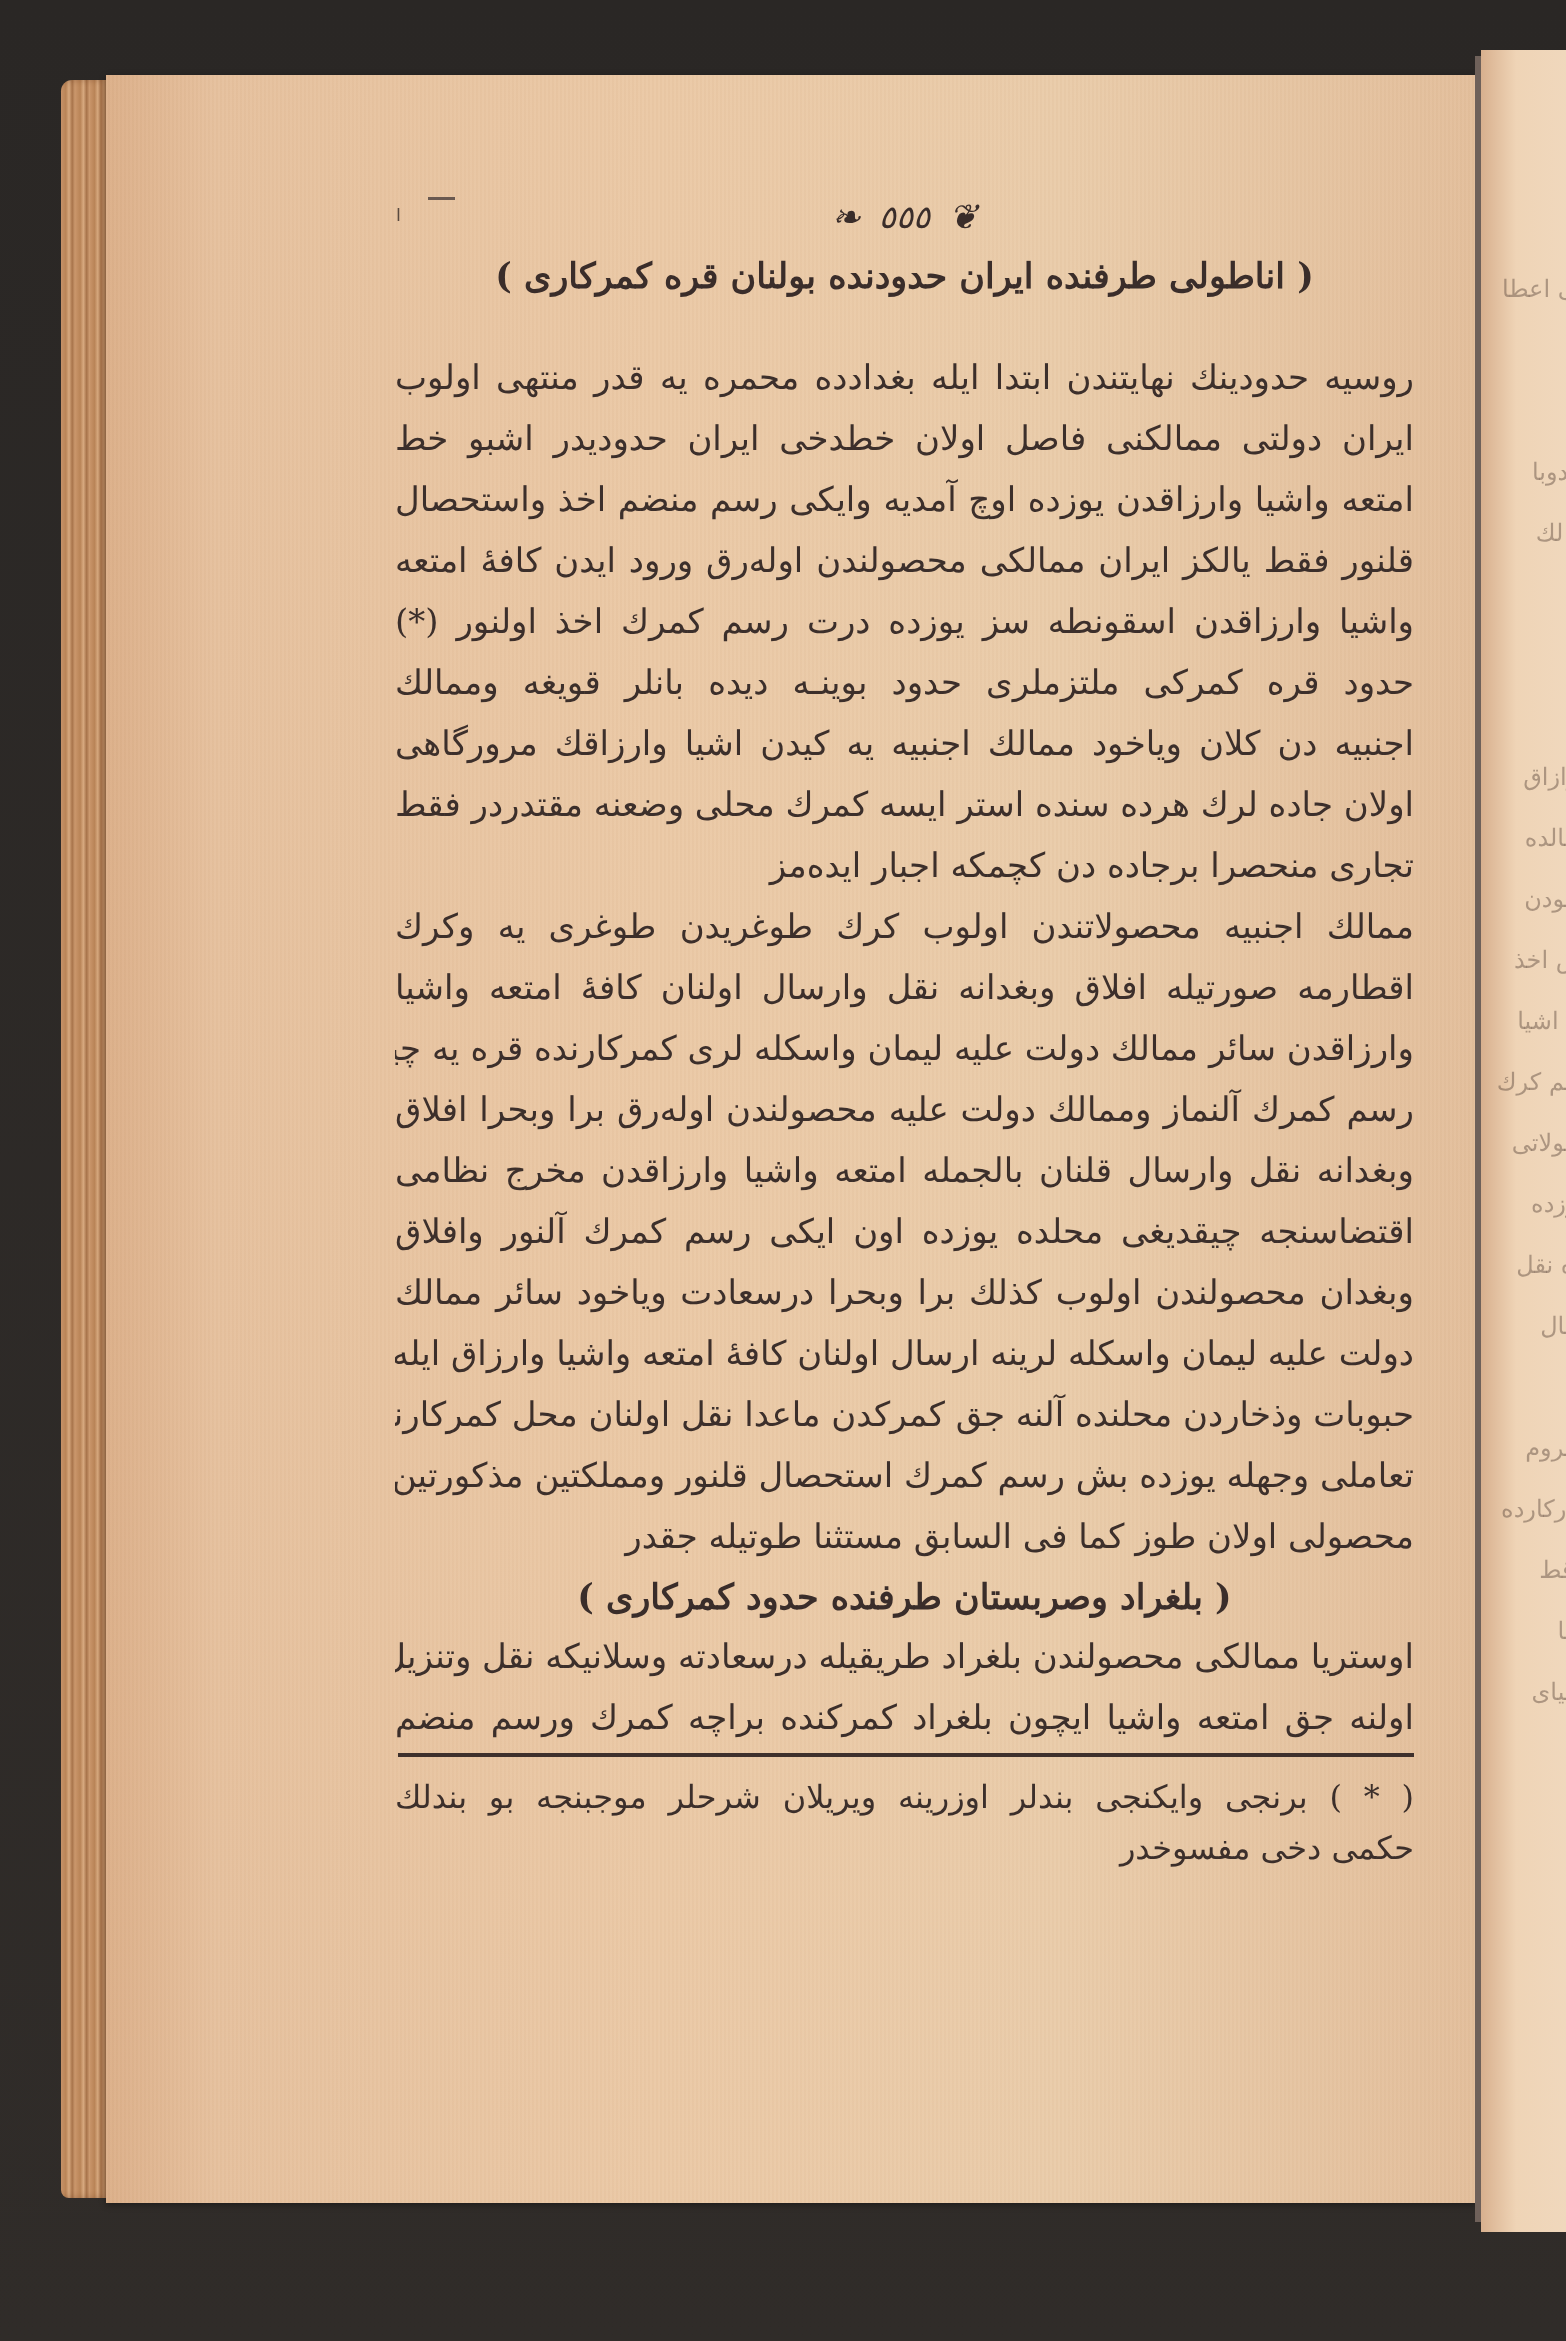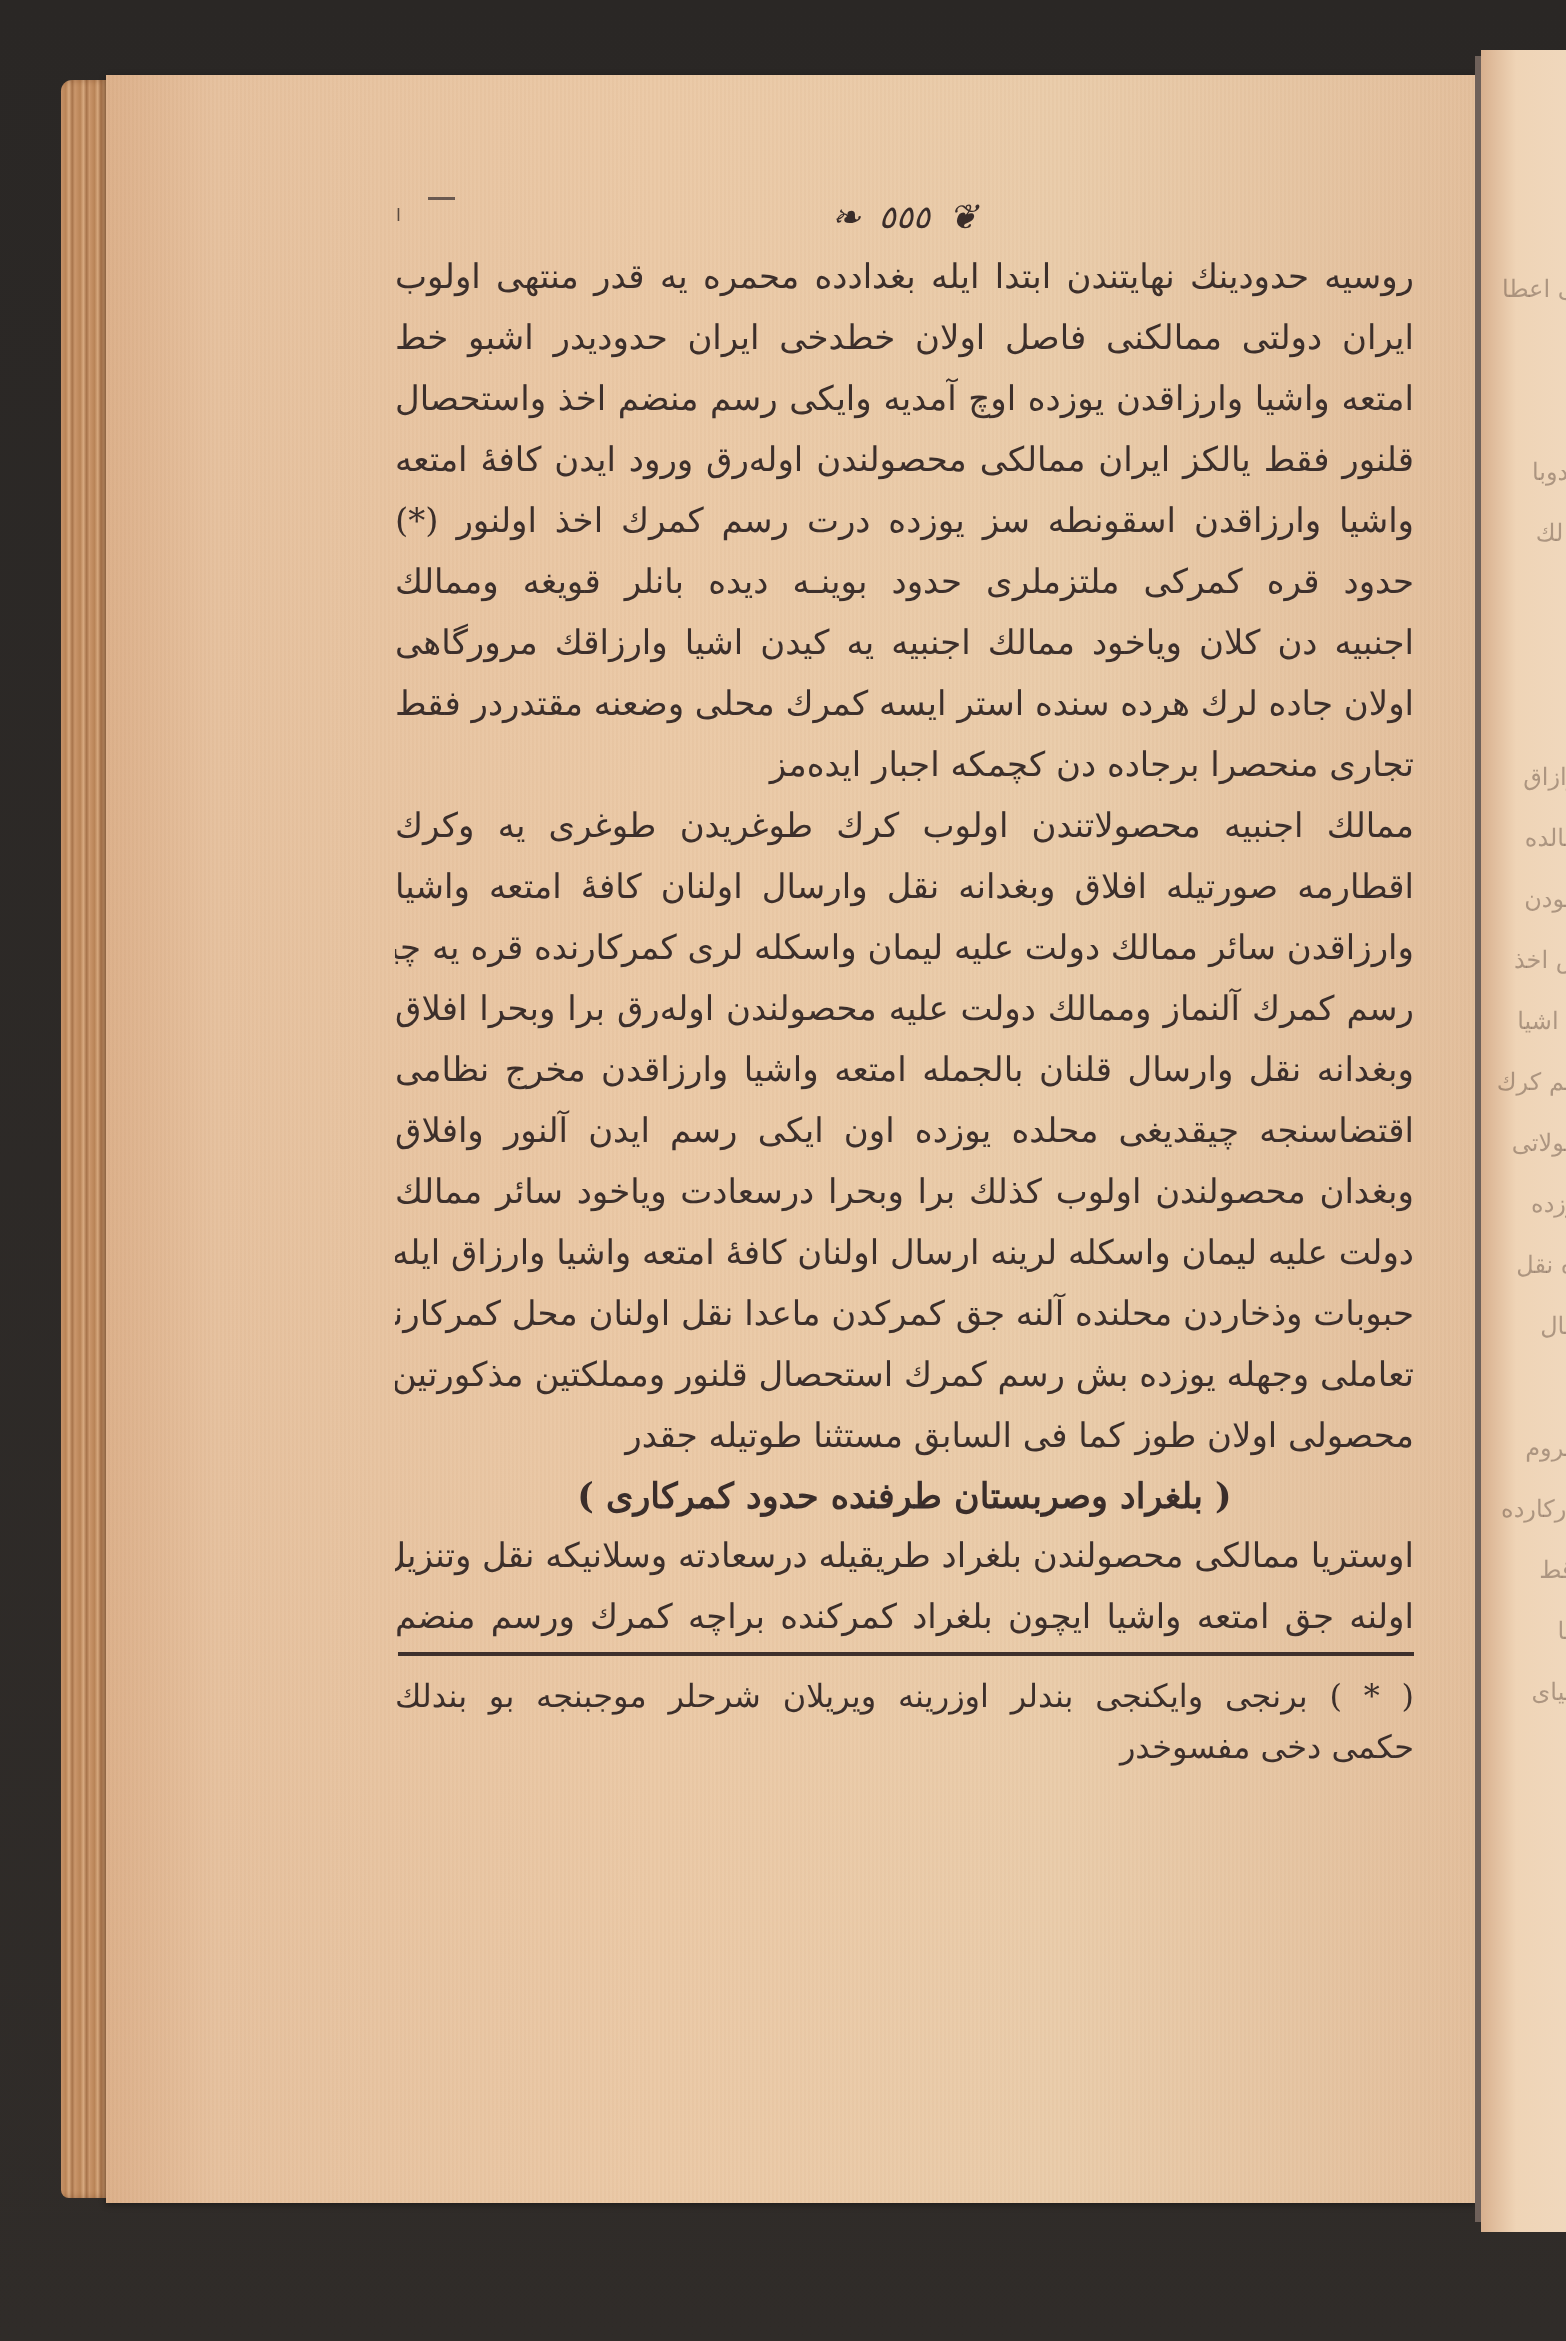--- a/index.html
+++ b/index.html
@@ -204,39 +204,40 @@
 <div class="margin-mark">ا</div>
 <div class="margin-dash"></div>
 
 <div class="content">
   <div class="page-number">
     <span class="orn">❧</span>
     <span class="num">٥٥٥</span>
     <span class="orn">❦</span>
   </div>
 
+  <div class="heading main">( اناطولى طرفنده ايران حدودنده بولنان قره كمركارى )</div>
   <div>
     <div class="para-line">روسيه حدودينك نهايتندن ابتدا ايله بغدادده محمره يه قدر منتهى اولوب</div>
     <div class="para-line">ايران دولتى ممالكنى فاصل اولان خطدخى ايران حدوديدر اشبو خط</div>
     <div class="para-line">امتعه واشيا وارزاقدن يوزده اوچ آمديه وايكى رسم منضم اخذ واستحصال</div>
     <div class="para-line">قلنور فقط يالكز ايران ممالكى محصولندن اولەرق ورود ايدن كافهٔ امتعه</div>
     <div class="para-line">واشيا وارزاقدن اسقونطه سز يوزده درت رسم كمرك اخذ اولنور (*)</div>
     <div class="para-line">حدود قره كمركى ملتزملرى حدود بوينـه ديده بانلر قويغه وممالك</div>
     <div class="para-line">اجنبيه دن كلان وياخود ممالك اجنبيه يه كيدن اشيا وارزاقك مرورگاهى</div>
     <div class="para-line">اولان جاده لرك هرده سنده استر ايسه كمرك محلى وضعنه مقتدردر فقط</div>
     <div class="para-line last">تجارى منحصرا برجاده دن كچمكه اجبار ايدەمز</div>
   </div>
 
   <div>
     <div class="para-line">ممالك اجنبيه محصولاتندن اولوب كرك طوغريدن طوغرى يه وكرك</div>
     <div class="para-line">اقطارمه صورتيله افلاق وبغدانه نقل وارسال اولنان كافهٔ امتعه واشيا</div>
     <div class="para-line">وارزاقدن سائر ممالك دولت عليه ليمان واسكله لرى كمركارنده قره يه چيقمدقچه</div>
     <div class="para-line">رسم كمرك آلنماز وممالك دولت عليه محصولندن اولەرق برا وبحرا افلاق</div>
     <div class="para-line">وبغدانه نقل وارسال قلنان بالجمله امتعه واشيا وارزاقدن مخرج نظامى</div>
-    <div class="para-line">اقتضاسنجه چيقديغى محلده يوزده اون ايكى رسم ايدن آلنور وافلاق</div>
+    <div class="para-line">اقتضاسنجه چيقديغى محلده يوزده اون ايكى رسم كمرك آلنور وافلاق</div>
     <div class="para-line">وبغدان محصولندن اولوب كذلك برا وبحرا درسعادت وياخود سائر ممالك</div>
     <div class="para-line">دولت عليه ليمان واسكله لرينه ارسال اولنان كافهٔ امتعه واشيا وارزاق ايله</div>
     <div class="para-line">حبوبات وذخاردن محلنده آلنه جق كمركدن ماعدا نقل اولنان محل كمركارنده</div>
     <div class="para-line">تعاملى وجهله يوزده بش رسم كمرك استحصال قلنور ومملكتين مذكورتين</div>
     <div class="para-line last">محصولى اولان طوز كما فى السابق مستثنا طوتيله جقدر</div>
   </div>
 
   <div class="heading">( بلغراد وصربستان طرفنده حدود كمركارى )</div>
   <div>
     <div class="para-line">اوستريا ممالكى محصولندن بلغراد طريقيله درسعادته وسلانيكه نقل وتنزيل</div>

